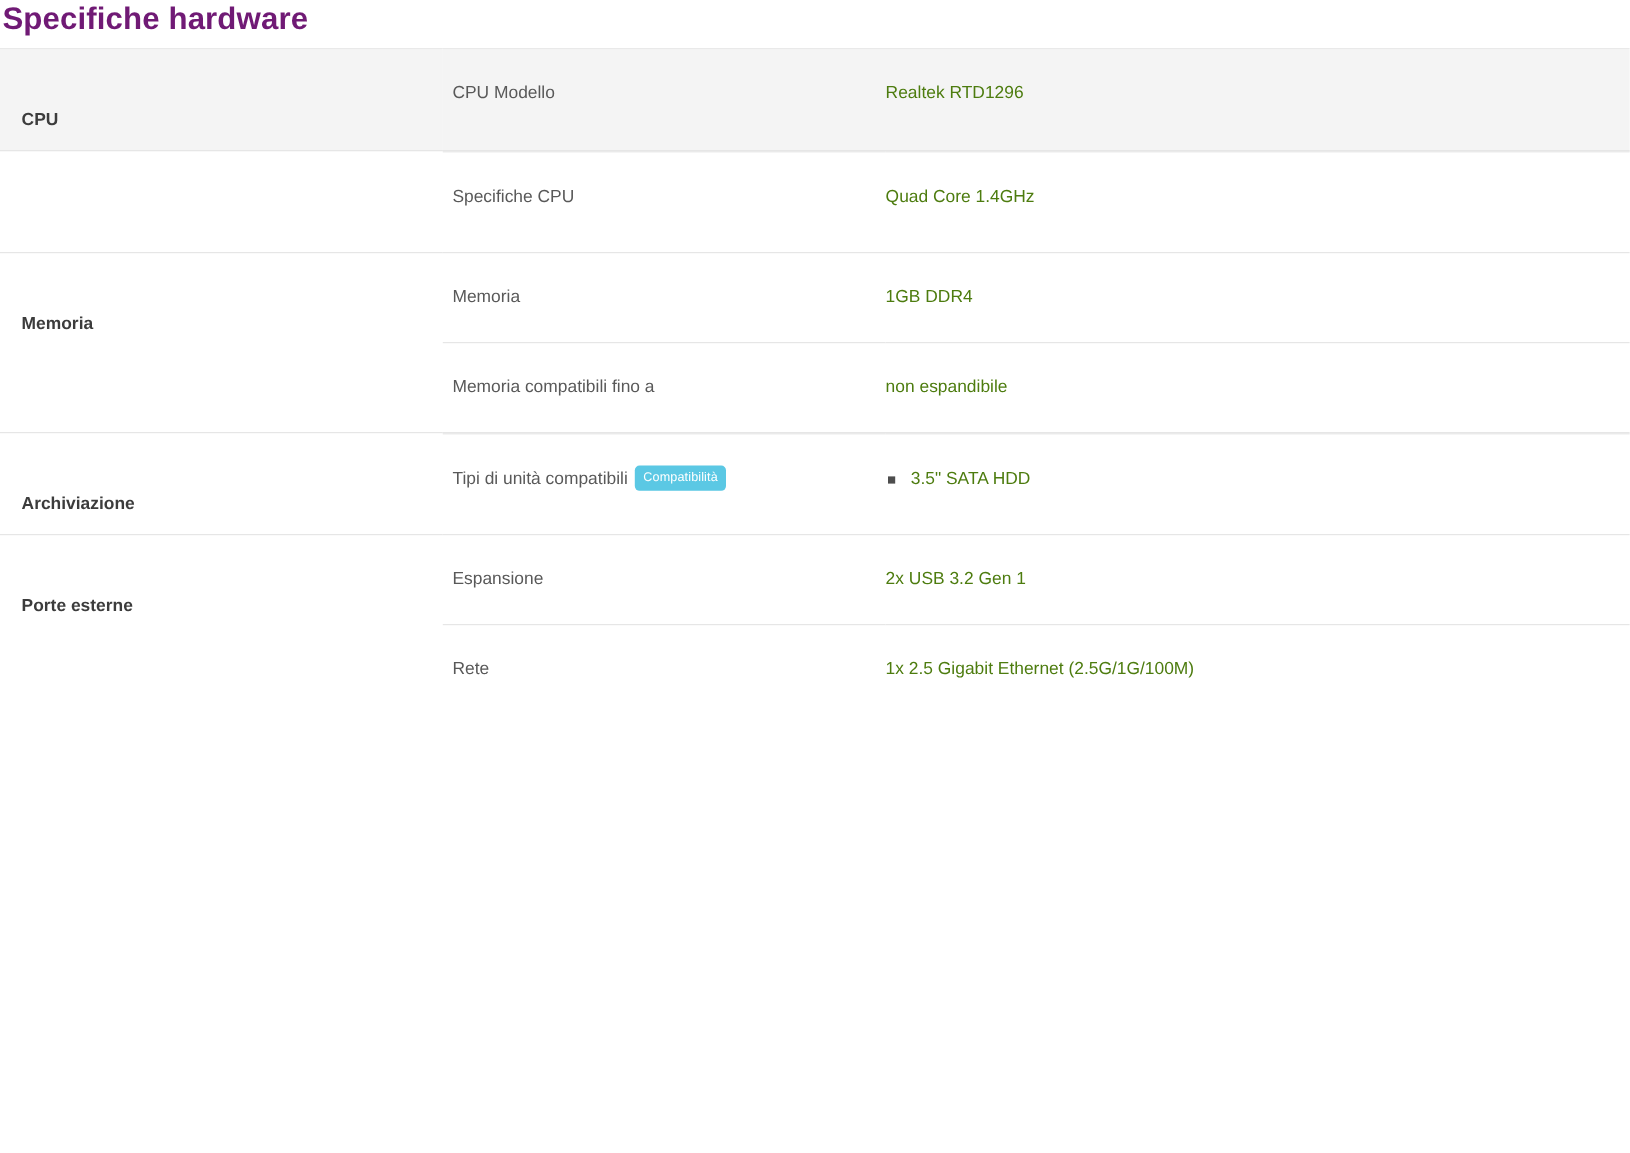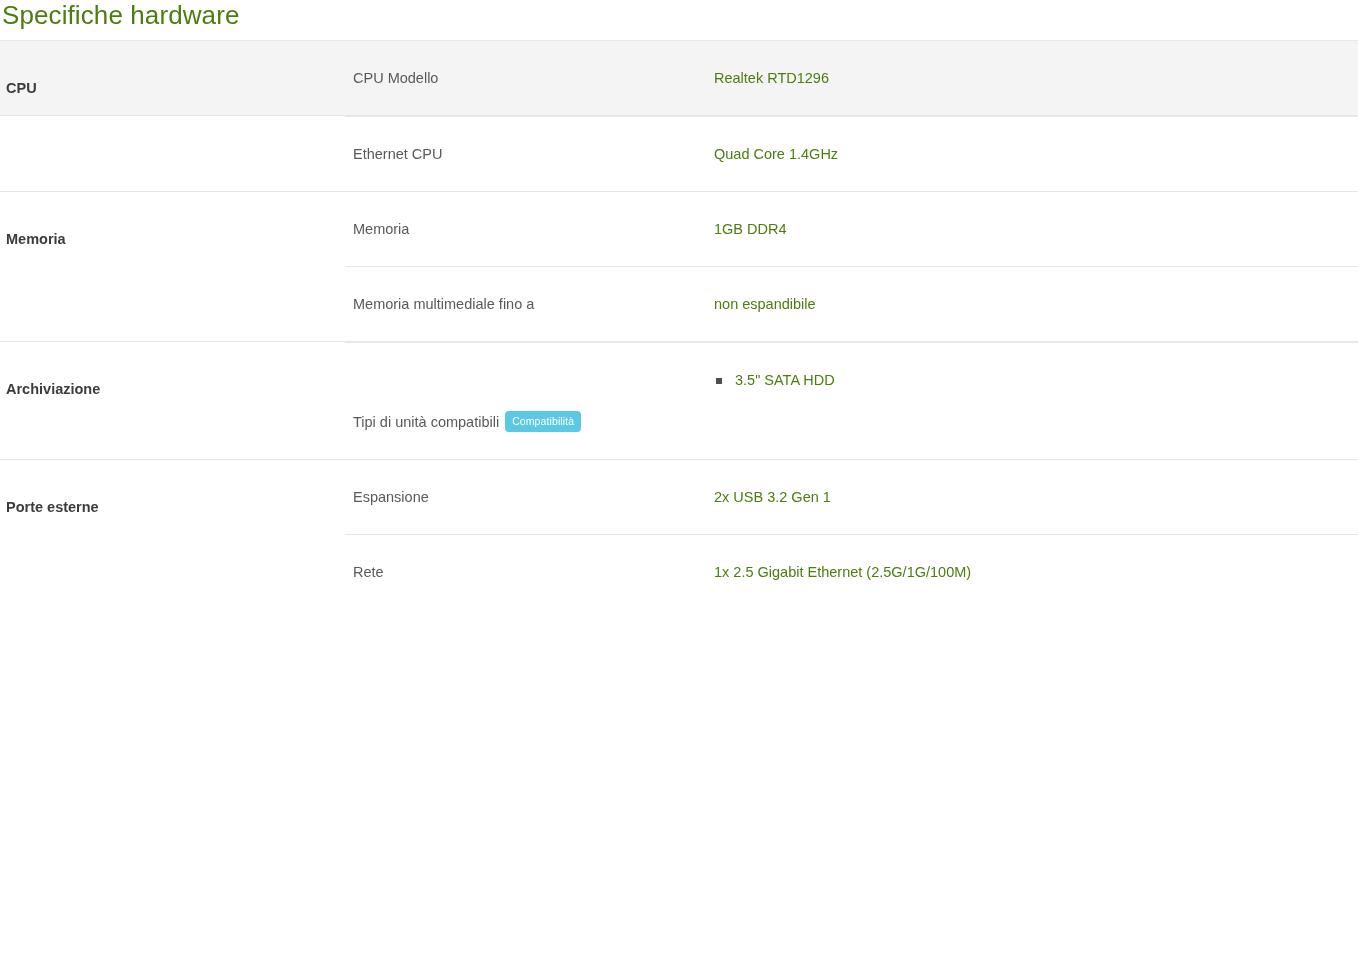--- a/index.html
+++ b/index.html
@@ -18,22 +18,22 @@
   }
 
   .page {
     position: relative;
     width: 1358px;
   }
 
   
   .page-title {
     font-size: 26px;
-    font-weight: 400;
-    color: #4d7c0f;
+    font-weight: 700;
+    color: #701a75;
     line-height: 30px;
     margin: 0;
     padding: 0 0 0 2px;
     height: 40px;
     display: block;
     letter-spacing: 0.1px;
   }
 
   
   .spec-table {
@@ -51,21 +51,21 @@
   .spec-section.highlight {
     background: #f4f4f4;
   }
   .spec-section.highlight .spec-row {
     border-top: none;
   }
 
   .section-label-cell {
     width: 337px;
     vertical-align: top;
-    padding: 4px;
+    padding: 16px;
   }
   .section-label {
     font-size: 14.5px;
     font-weight: 700;
     color: #3c3c3c;
     padding: 34px 0 0 2px;
     line-height: 18px;
     white-space: nowrap;
   }
 
@@ -143,21 +143,20 @@
     top: 9px;
     width: 6px;
     height: 6px;
     background: #4d4d4d;
     display: block;
   }
 
   .keywrap {
     display: block;
     max-width: 290px;
-    margin-top: 42px;
   }
 </style>
 </head>
 <body>
 
 <div class="page">
 
   <h1 class="page-title">Specifiche hardware</h1>
 
   <table class="spec-table">
@@ -180,41 +179,41 @@
       </tr>
 
       <tr class="spec-section">
         <td class="section-label-cell">
           <div class="section-label">&nbsp;</div>
         </td>
         <td class="rows-cell">
           <table class="spec-rows">
             <tbody>
               <tr class="spec-row">
-                <td class="row-key">Ethernet CPU</td>
+                <td class="row-key">Specifiche CPU</td>
                 <td class="row-val">Quad Core 1.4GHz</td>
               </tr>
             </tbody>
           </table>
         </td>
       </tr>
 
       <tr class="spec-section">
         <td class="section-label-cell">
           <div class="section-label">Memoria</div>
         </td>
         <td class="rows-cell">
           <table class="spec-rows">
             <tbody>
               <tr class="spec-row first-row">
                 <td class="row-key">Memoria</td>
                 <td class="row-val">1GB DDR4</td>
               </tr>
               <tr class="spec-row">
-                <td class="row-key">Memoria multimediale fino a</td>
+                <td class="row-key">Memoria compatibili fino a</td>
                 <td class="row-val">non espandibile</td>
               </tr>
             </tbody>
           </table>
         </td>
       </tr>
 
       <tr class="spec-section">
         <td class="section-label-cell">
           <div class="section-label">Archiviazione</div>

